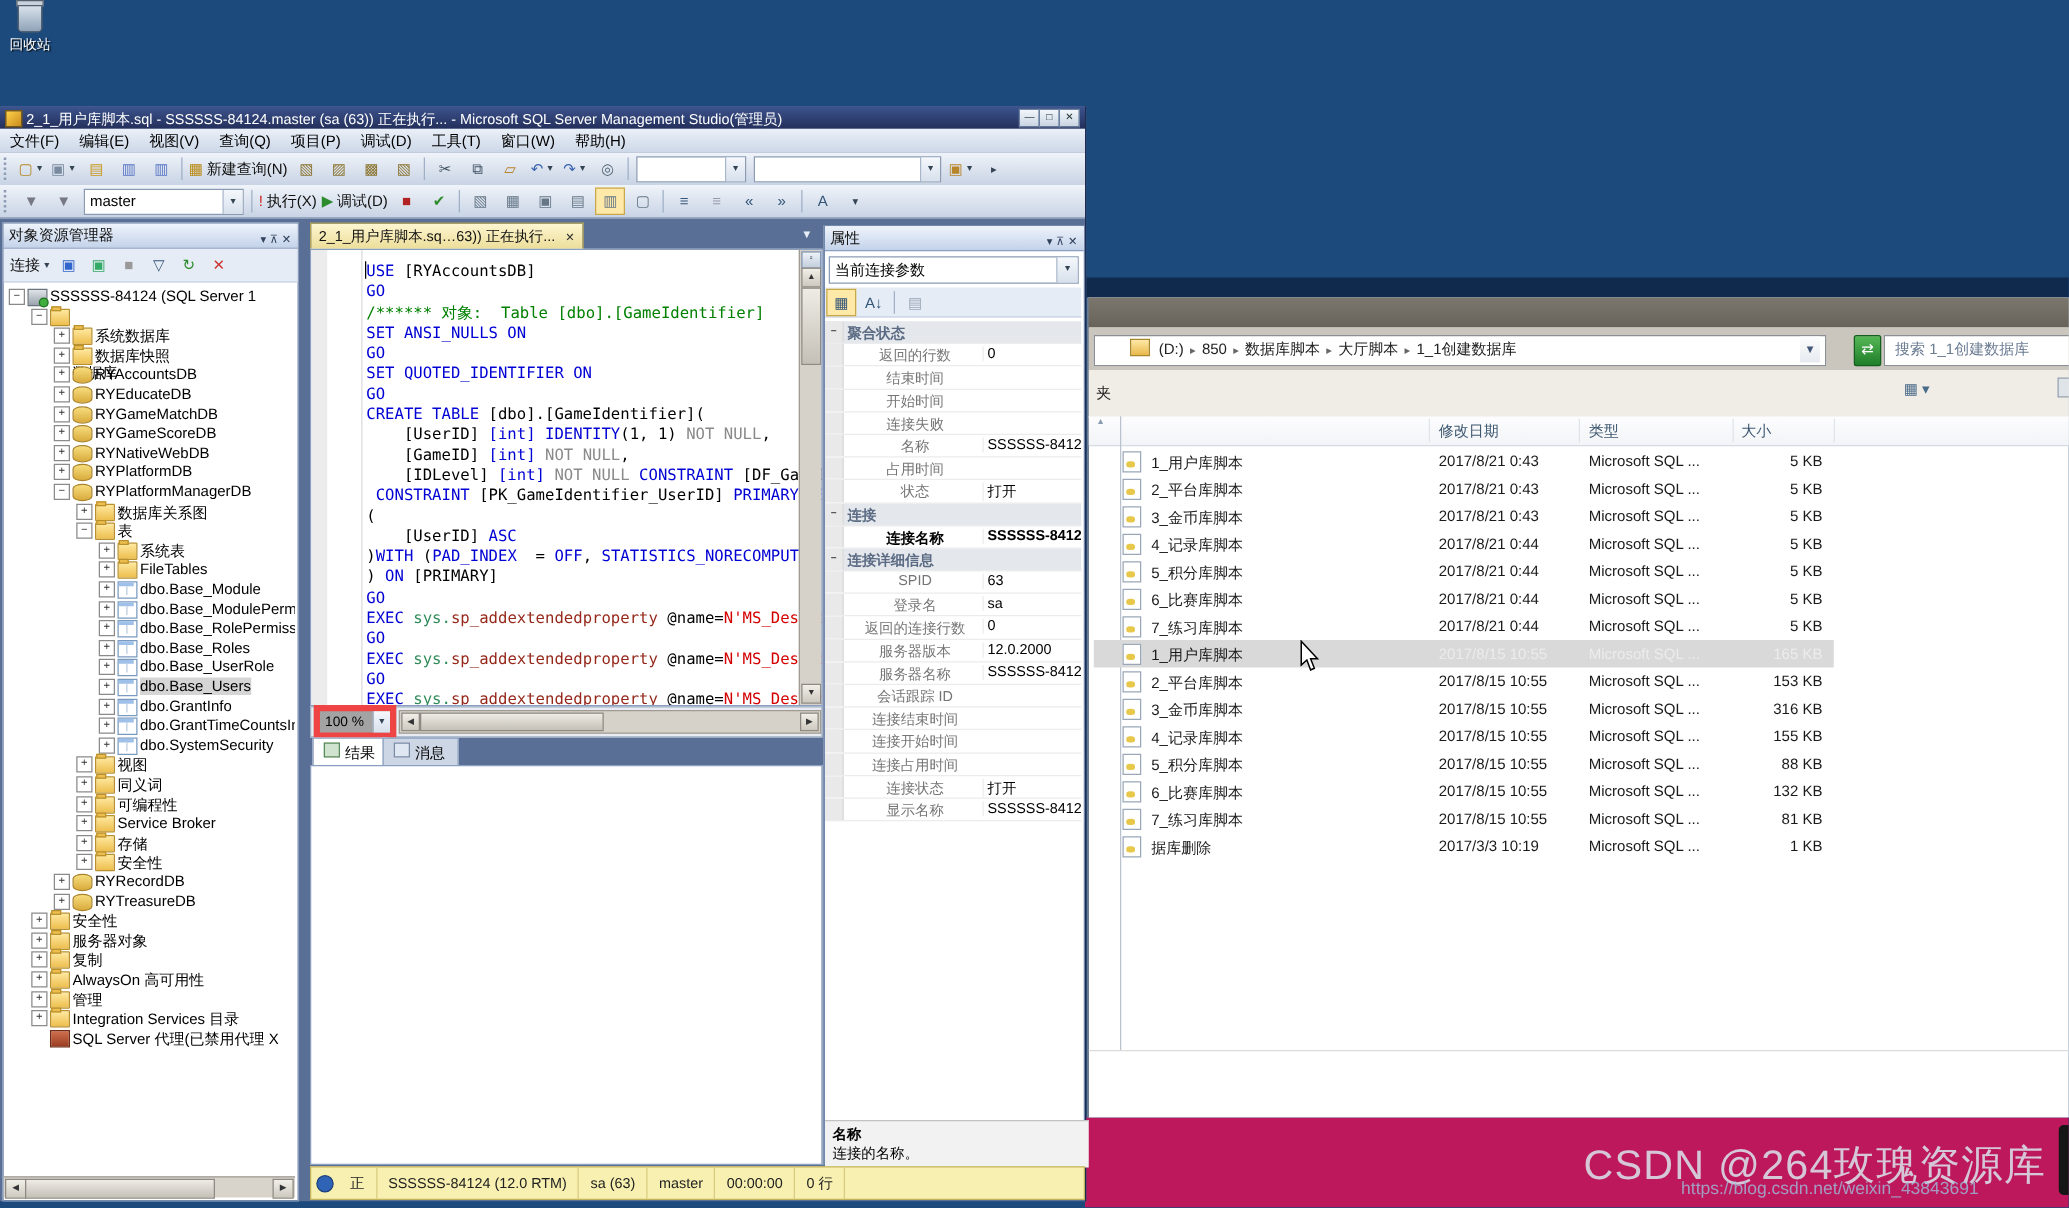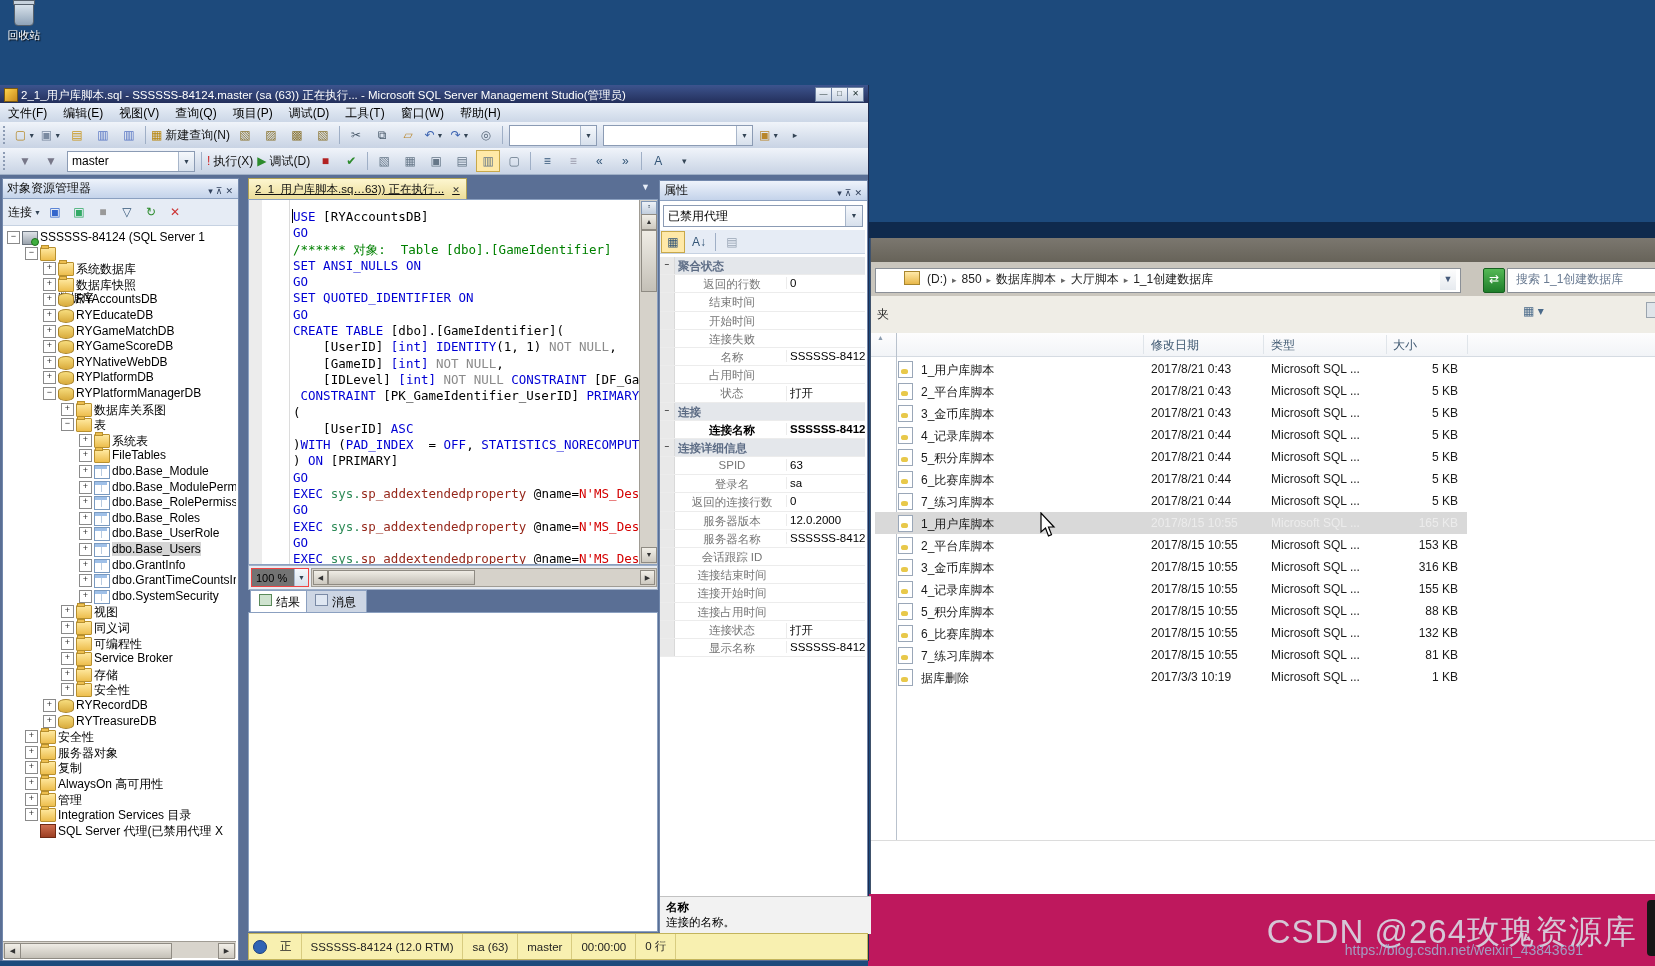--- a/index.html
+++ b/index.html
@@ -122,36 +122,36 @@
   .ti-table:after{content:"";position:absolute;left:6px;top:3px;width:1px;height:7px;background:#b9cbe0;}
   .ti-agent{background:linear-gradient(180deg,#cf6f4f,#9c3e22);border:1px solid #6e2a15;}
   .oe-hscroll{position:absolute;left:0px;top:762px;width:233px;height:16px;background:#d8d4cc;border-top:1px solid #a09c94;}
   .sc-btn{position:absolute;top:1px;width:15px;height:14px;background:linear-gradient(180deg,#f2efe8,#cdc9c0);
       border:1px solid #8f8b83;font-size:7px;color:#333;text-align:center;line-height:13px;}
   .sc-thumb{position:absolute;top:1px;height:14px;background:linear-gradient(180deg,#efece5,#c4c0b7);border:1px solid #8f8b83;}
 
   
   #tabbar{left:248px;top:93px;width:408px;height:21px;}
   #doc-tab{position:absolute;left:0;top:0;height:21px;max-width:232px;background:linear-gradient(180deg,#fdf6d0,#e9d98f);
-      border:1px solid #b1a255;border-bottom:none;font-size:11.5px;color:#111;padding:3px 6px 0 6px;white-space:nowrap;text-decoration:underline;}
+      border:1px solid #b1a255;border-bottom:none;font-size:11.5px;color:#111;padding:3px 6px 0 6px;white-space:nowrap;}
   #doc-tab .x{margin-left:8px;font-size:9px;color:#333;}
   #doc-dd{left:641px;top:97px;font-size:9px;color:#e8eef8;}
   #code-panel{left:248px;top:114px;width:408px;height:364px;background:#fff;border:1px solid #8ba0c0;overflow:hidden;}
   .code-margin1{position:absolute;left:0;top:0;width:13px;height:364px;background:#ececec;}
   .code-margin2{position:absolute;left:13px;top:0;width:27px;height:364px;background:#fff;border-right:1px solid #dcdcdc;}
   #code-lines{position:absolute;left:44px;top:9px;width:345px;font-family:"DejaVu Sans Mono",monospace;
       font-size:12.5px;line-height:16.3px;white-space:pre;}
   .c-k{color:#0000d4;} .c-b{color:#000;} .c-c{color:#008000;} .c-g{color:#8a8a8a;}
   .c-m{color:#96281b;} .c-r{color:#d40000;} .c-s{color:#2e8b57;}
   #caret{position:absolute;left:43px;top:9px;width:1px;height:14px;background:#000;}
   #code-vscroll{position:absolute;left:390px;top:0;width:17px;height:364px;background:#d6d2ca;border-left:1px solid #a09c94;}
   .vs-grip{position:absolute;left:1px;top:1px;width:14px;height:12px;background:linear-gradient(180deg,#eef2f8,#c2cedd);
       border:1px solid #8096b5;font-size:7px;text-align:center;color:#456;}
   #zoombar{left:248px;top:480px;width:408px;height:23px;background:#e8ecf2;border:1px solid #9fafc6;display:flex;align-items:center;}
-  #zoom-combo{width:56px;height:17px;background:#737373;border:1px solid #ef4444;font-size:11px;
+  #zoom-combo{width:56px;height:17px;background:#a3a3a3;border:5px solid #ef4444;font-size:11px;
       display:flex;align-items:center;margin-left:2px;}
   #zoom-combo .cv{flex:1;padding-left:4px;} #zoom-combo .cdd{width:13px;font-size:7px;text-align:center;color:#345;
       background:linear-gradient(180deg,#f5f8fc,#d7e0ec);border-left:1px solid #a8b6ca;height:100%;line-height:17px;}
   .hsc{height:17px;background:#d6d2ca;border:1px solid #a09c94;position:relative;margin-left:2px;flex:1;}
   .hsc .sc-thumb{top:1px;height:13px;}
   #rtabs{left:248px;top:505px;width:408px;height:22px;}
   .rtab{position:absolute;top:0;height:21px;font-size:12px;padding:3px 10px 0 8px;border:1px solid #8ba0c0;}
   .rtab .ric{display:inline-block;width:11px;height:10px;margin-right:4px;}
   .rtab-active{background:#fff;border-bottom-color:#fff;}
   .rtab-idle{background:#cdd6e4;}
@@ -749,21 +749,21 @@
     <div class="rtab rtab-idle" style="left:58px"><span class="ric" style="background:#dfe7f2;border:1px solid #7a8aa5"></span><span>消息</span></div>
   </div>
   <div class="abs" id="results"></div>
 
   <div class="abs" id="props">
     <div class="panel-head">
       <span>属性</span>
       <span class="ph-btns"><span>▾</span><span>⊼</span><span>✕</span></span>
     </div>
     <div id="props-combo">
-      <span class="cv">已禁用代理</span>
+      <span class="cv">当前连接参数</span>
         <span class="cdd">▼</span>
     </div>
     <div id="props-toolbar">
         <div class="tbtn pressed">
           <span style="color: rgb(51, 85, 119);">▦</span>
         </div>
         <div class="tbtn">
           <span style="color: rgb(51, 85, 119);">A↓</span>
         </div>
         <div class="tsep"></div>

